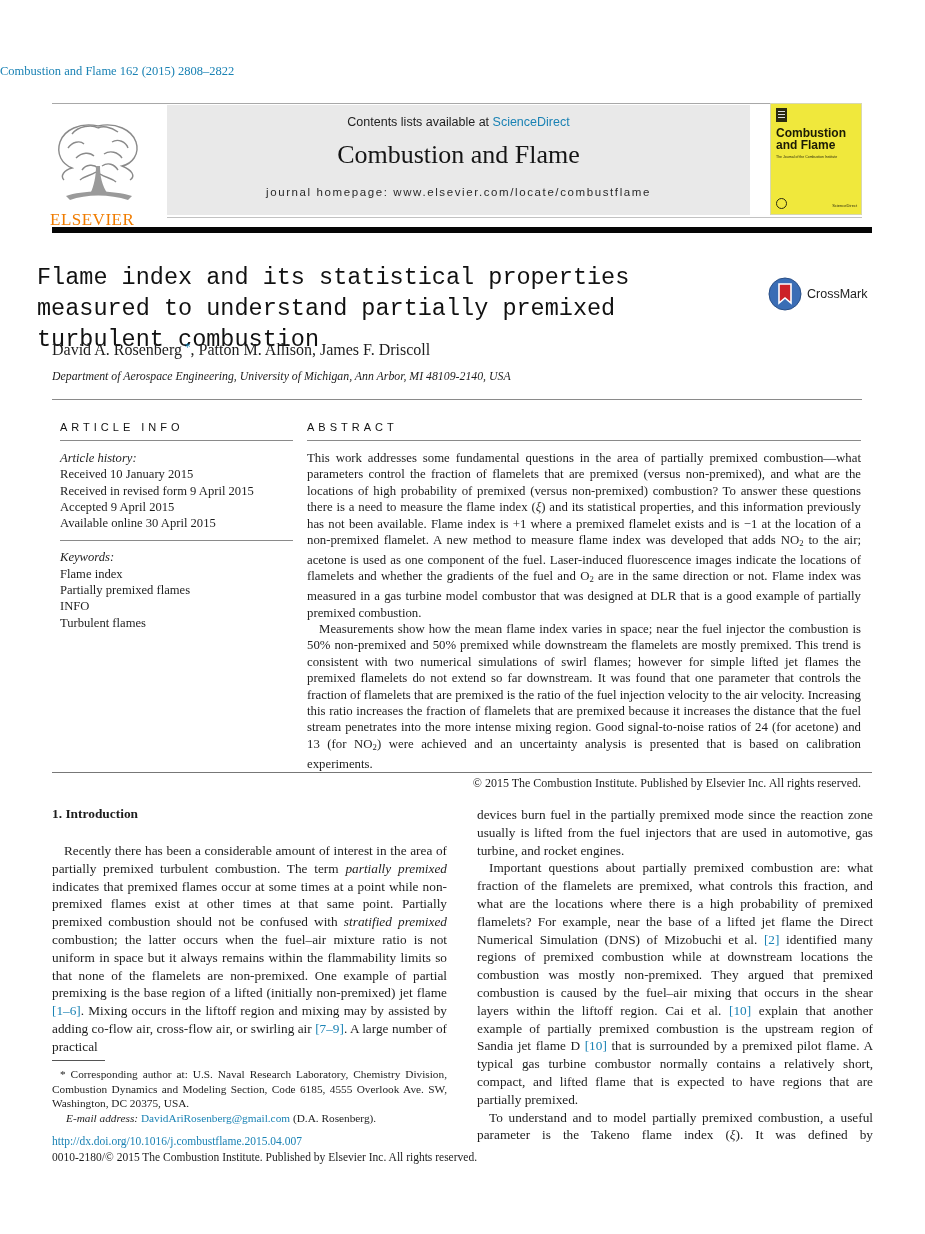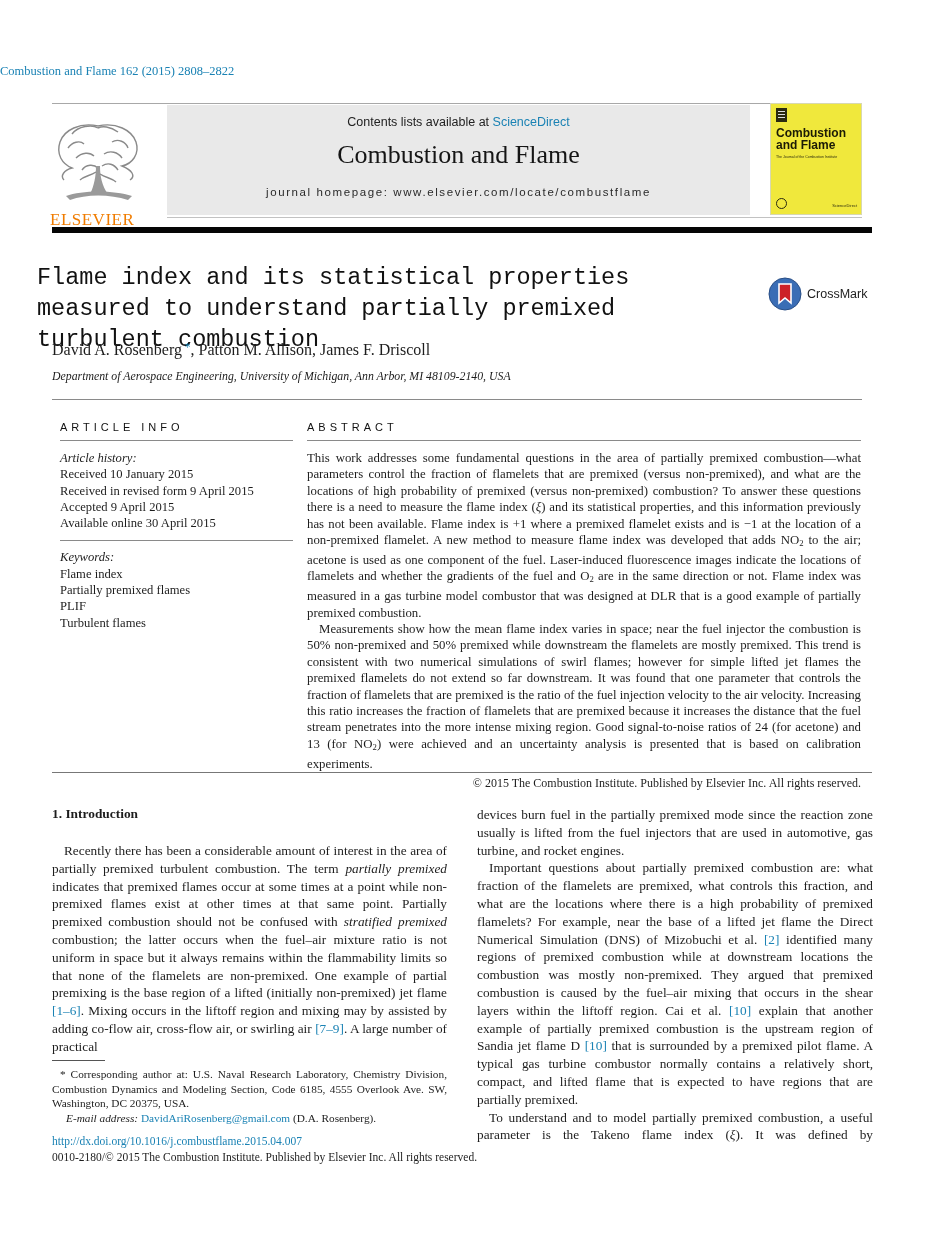--- a/index.html
+++ b/index.html
@@ -141,21 +141,21 @@
     <div class="head-rule"></div>
     <div class="ai-label">Article history:</div>
     <div class="ai-item">Received 10 January 2015</div>
     <div class="ai-item">Received in revised form 9 April 2015</div>
     <div class="ai-item">Accepted 9 April 2015</div>
     <div class="ai-item">Available online 30 April 2015</div>
     <div class="ai-divider"></div>
     <div class="ai-label">Keywords:</div>
     <div class="ai-item">Flame index</div>
     <div class="ai-item">Partially premixed flames</div>
-    <div class="ai-item">PLIF</div>
+    <div class="ai-item">INFO</div>
     <div class="ai-item">Turbulent flames</div>
   </div>
 
   <div class="abs-col">
     <div class="sec-head">ABSTRACT</div>
     <div class="head-rule"></div>
     <p class="abs-p"><span>This work addresses some fundamental questions in the area of partially premixed combustion—what parameters control the fraction of flamelets that are premixed (versus non-premixed), and what are the locations of high probability of premixed (versus non-premixed) combustion? To answer these questions there is a need to measure the flame index (</span><span class="seg-em">ξ</span><span>) and its statistical properties, and this information previously has not been available. Flame index is +1 where a premixed flamelet exists and is −1 at the location of a non-premixed flamelet. A new method to measure flame index was developed that adds NO</span><span class="seg-sub">2</span><span> to the air; acetone is used as one component of the fuel. Laser-induced fluorescence images indicate the locations of flamelets and whether the gradients of the fuel and O</span><span class="seg-sub">2</span><span> are in the same direction or not. Flame index was measured in a gas turbine model combustor that was designed at DLR that is a good example of partially premixed combustion.</span></p>
     <p class="abs-p indent"><span>Measurements show how the mean flame index varies in space; near the fuel injector the combustion is 50% non-premixed and 50% premixed while downstream the flamelets are mostly premixed. This trend is consistent with two numerical simulations of swirl flames; however for simple lifted jet flames the premixed flamelets do not extend so far downstream. It was found that one parameter that controls the fraction of flamelets that are premixed is the ratio of the fuel injection velocity to the air velocity. Increasing this ratio increases the fraction of flamelets that are premixed because it increases the distance that the fuel stream penetrates into the more intense mixing region. Good signal-to-noise ratios of 24 (for acetone) and 13 (for NO</span><span class="seg-sub">2</span><span>) were achieved and an uncertainty analysis is presented that is based on calibration experiments.</span></p>
     <div class="abs-copy">© 2015 The Combustion Institute. Published by Elsevier Inc. All rights reserved.</div>
   </div>

